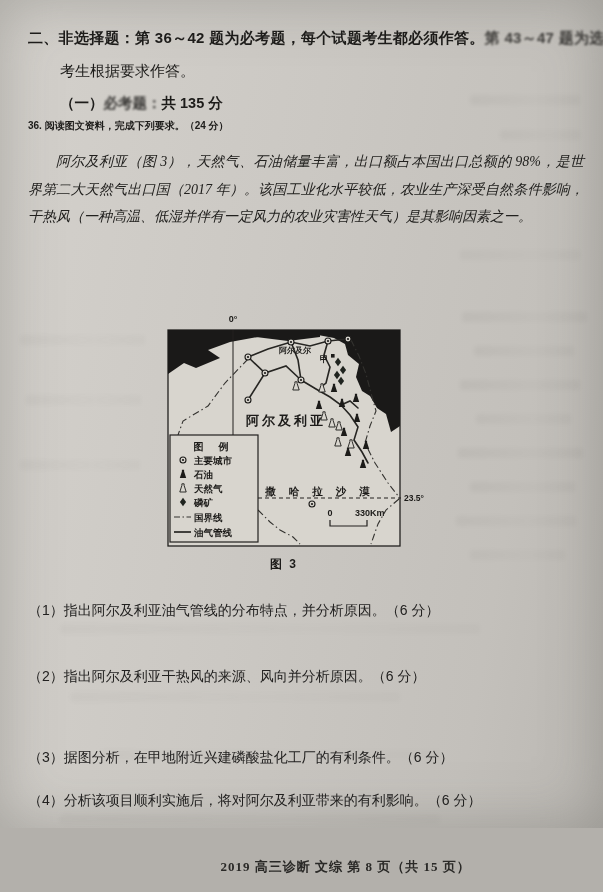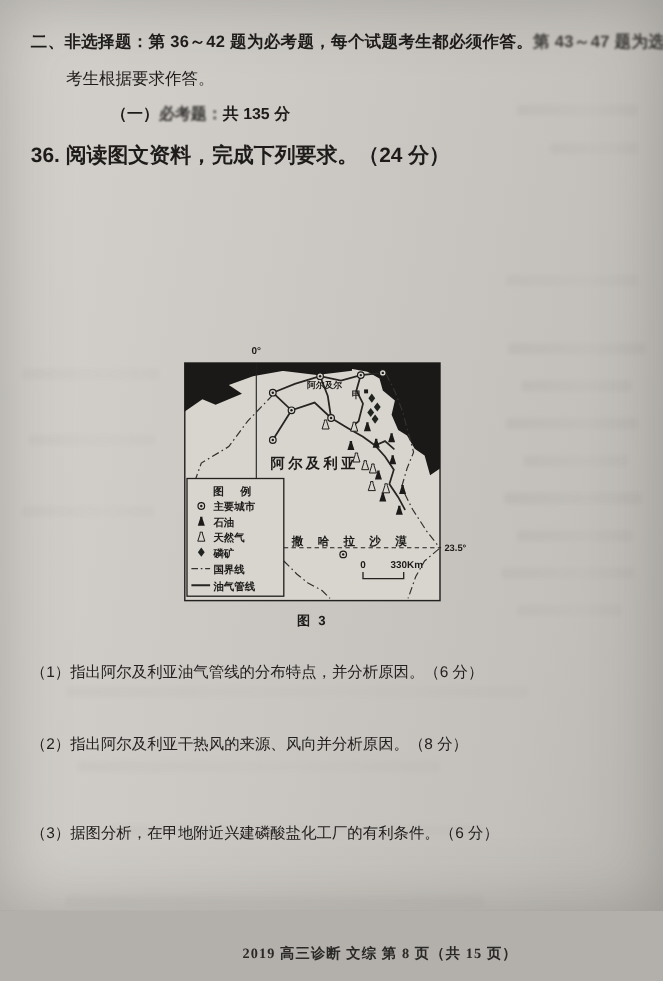--- a/index.html
+++ b/index.html
@@ -12,23 +12,23 @@
     position:relative;width:603px;height:828px;
     background:linear-gradient(100deg,#d4d1cc 0%,#cbc8c3 45%,#c3c0bb 80%,#bab7b2 100%);
     box-shadow:inset 0 0 60px rgba(90,88,84,.35);
     color:#1d1c1a;
   }
   .txt{position:absolute;white-space:nowrap;}
   .hei{font-family:"Liberation Sans", sans-serif;}
   .h-line1{left:28px;top:14px;font-size:15px;font-weight:700;letter-spacing:.3px;}
   .smudge-text{filter:blur(1.2px);opacity:.8;}
   .h-line2{left:60px;top:47px;font-size:15px;font-weight:400;}
-  .h-section{left:60px;top:79px;font-size:14.5px;font-weight:700;margin-left:41px;}
+  .h-section{left:60px;top:79px;font-size:14.5px;font-weight:700;}
   .smudge-mid{filter:blur(.9px);opacity:.85;}
-  .q-intro{left:28px;top:109px;font-size:19px;font-weight:600;}
+  .q-intro{left:28px;top:109px;font-size:10px;font-weight:600;}
   .para{
     position:absolute;left:28px;width:556px;white-space:normal;
     font-size:14px;line-height:27.5px;text-indent:2em;text-align:justify;
     font-style:italic;color:#21201e;
   }
   .para1{top:134px;}
   .para2{top:219px;}
   .subq{font-size:14px;font-weight:400;color:#222120;}
   .sq1{left:28px;top:588px;}
   .sq2{left:28px;top:654px;}
@@ -71,20 +71,21 @@
   <div class="smudge" style="left:60px;top:624px;width:420px;opacity:.06;"></div>
   <div class="smudge" style="left:70px;top:692px;width:330px;opacity:.06;"></div>
   <div class="smudge" style="left:100px;top:750px;width:340px;opacity:.06;"></div>
   <div class="smudge" style="left:60px;top:814px;width:380px;opacity:.06;"></div>
 
   <p class="txt hei h-line1"><span>二、非选择题：第 36～42 题为必考题，每个试题考生都必须作答。</span><span class="smudge-text">第 43～47 题为选考题，</span></p>
   <p class="txt hei h-line2">考生根据要求作答。</p>
   <p class="txt hei h-section"><span>（一）</span><span class="smudge-mid">必考题：</span><span>共 135 分</span></p>
 
   <p class="txt hei q-intro">36. 阅读图文资料，完成下列要求。（24 分）</p>
+  <p class="para para1">阿尔及利亚（图 3），天然气、石油储量丰富，出口额占本国出口总额的 98%，是世界第二大天然气出口国（2017 年）。该国工业化水平较低，农业生产深受自然条件影响，干热风（一种高温、低湿并伴有一定风力的农业灾害性天气）是其影响因素之一。</p>
 
   <div class="map-wrap">
     <svg width="300" height="274" viewBox="0 0 300 274">
       <defs>
         <g id="derrick">
           <path d="M-3.2,4 L-1.1,-2.6 L-1.1,-4.2 L1.1,-4.2 L1.1,-2.6 L3.2,4 Z"></path>
         </g>
         <g id="citysym">
           <circle r="3" fill="#d8d5ce" stroke="#1c1b19" stroke-width="1.1"></circle>
           <circle r="1.1" fill="#1c1b19"></circle>
@@ -198,18 +199,19 @@
 
         <line x1="16" y1="228" x2="33" y2="228" stroke="#262522" stroke-width="1.7"></line>
         <text x="36" y="232" font-size="9.5" font-weight="700">油气管线</text>
       </g>
 
       <text x="126" y="264" font-size="12" font-weight="700" text-anchor="middle" letter-spacing="2">图 3</text>
     </svg>
   </div>
 
   <p class="txt hei subq sq1">（1）指出阿尔及利亚油气管线的分布特点，并分析原因。（6 分）</p>
-  <p class="txt hei subq sq2">（2）指出阿尔及利亚干热风的来源、风向并分析原因。（8 分）</p>
+  <p class="txt hei subq sq2">（2）指出阿尔及利亚干热风的来源、风向并分析原因。（6 分）</p>
   <p class="txt hei subq sq3">（3）据图分析，在甲地附近兴建磷酸盐化工厂的有利条件。（6 分）</p>
+  <p class="txt hei subq sq4">（4）分析该项目顺利实施后，将对阿尔及利亚带来的有利影响。（6 分）</p>
 
   <div class="footer">2019 高三诊断 文综 第 8 页（共 15 页）</div>
 
 </div>
 
 </body></html>

